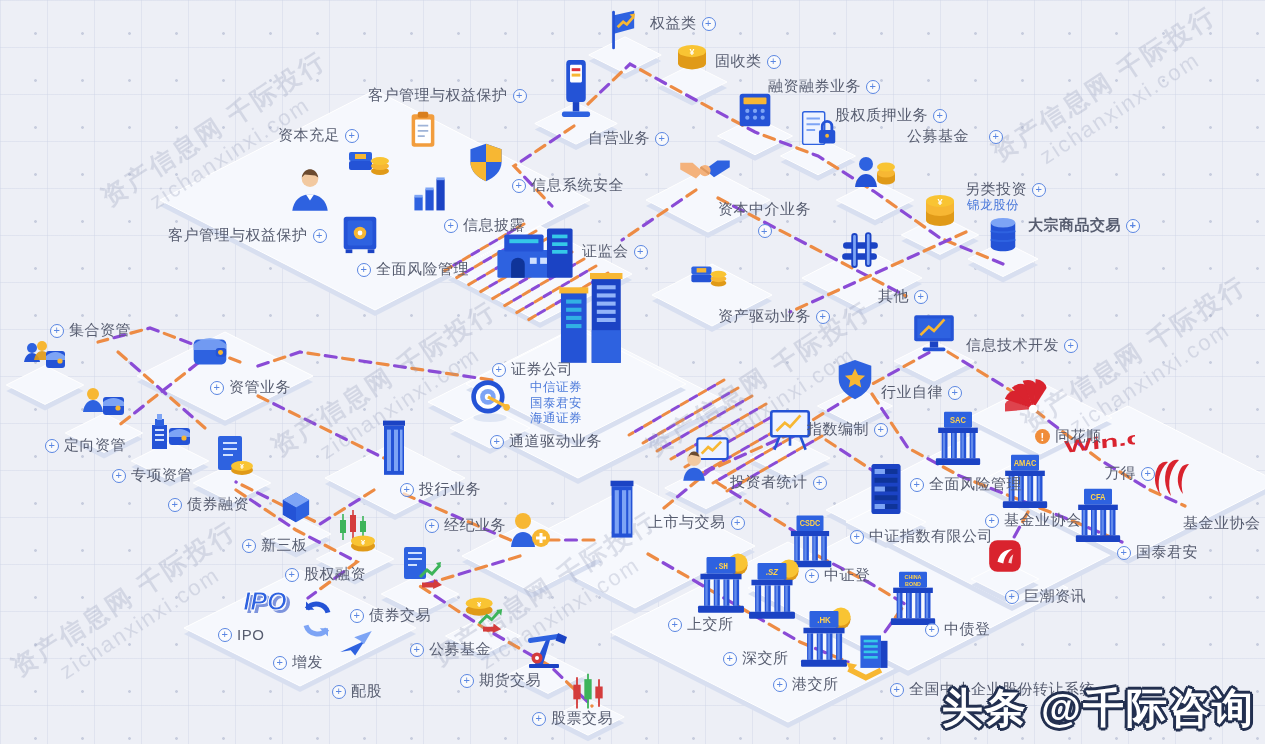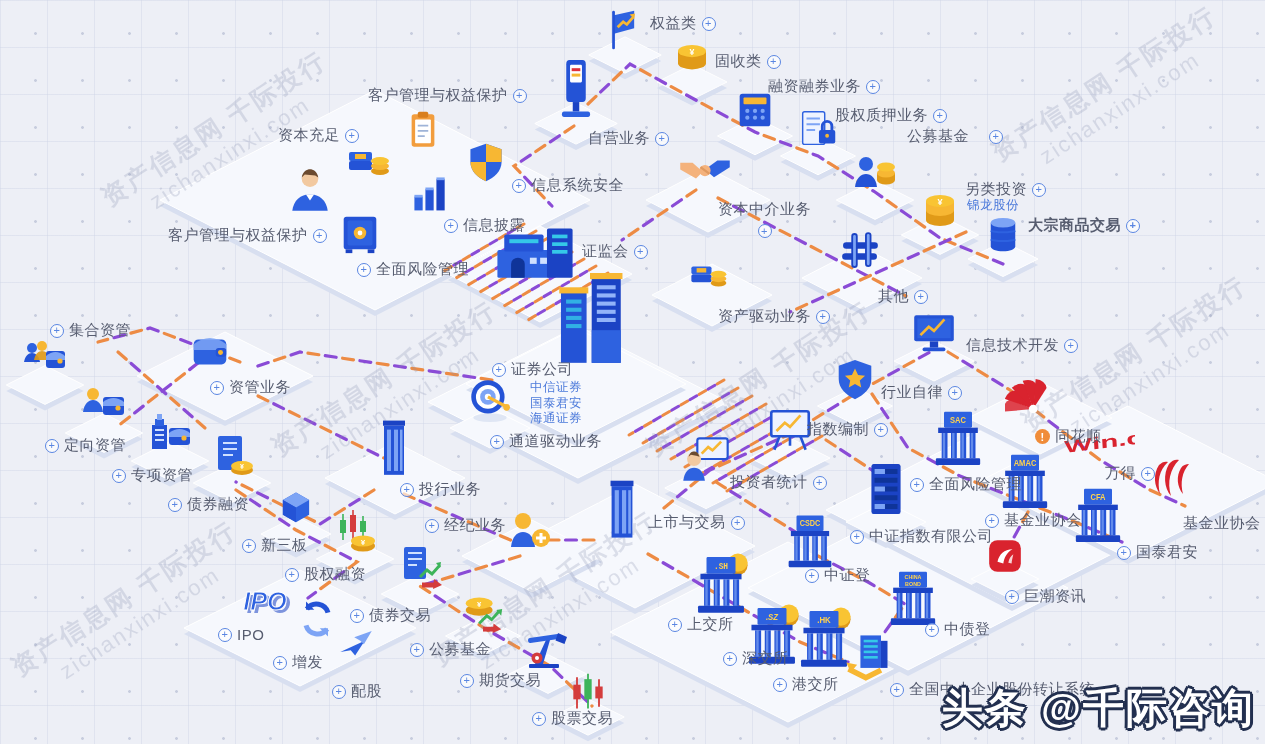--- a/index.html
+++ b/index.html
@@ -703,21 +703,21 @@
             <rect x="34" y="21" width="5" height="19"></rect>
           </g>
           <g fill="#7da4f5" opacity=".7">
             <rect x="11" y="21" width="2" height="19"></rect>
             <rect x="19" y="21" width="2" height="19"></rect>
             <rect x="27" y="21" width="2" height="19"></rect>
             <rect x="35" y="21" width="2" height="19"></rect>
           </g>
           <rect x="5" y="40" width="38" height="5" rx="1" fill="#1b43c4"></rect>
         </svg></div>
-      <div class="ico" style="left: 743px; top: 601px; font-style: italic;"><svg width="58" height="67" viewBox="0 0 48 48" preserveAspectRatio="none">
+      <div class="ico" style="left: 743px; top: 556px; font-style: italic;"><svg width="58" height="67" viewBox="0 0 48 48" preserveAspectRatio="none">
           <ellipse cx="38" cy="11" rx="8" ry="7" fill="#e09a18"></ellipse>
           <ellipse cx="38" cy="9" rx="8" ry="6.5" fill="#f9c433"></ellipse>
           <rect x="12" y="5" width="24" height="12" rx="1" fill="#2e62e0"></rect>
           <text x="24" y="13.5" font-size="6.5" font-weight="bold" fill="#ffd24d" text-anchor="middle">.SZ</text>
           <rect x="7" y="17" width="34" height="4" fill="#1b43c4"></rect>
           <g fill="#2453d6">
             <rect x="10" y="21" width="5" height="19"></rect>
             <rect x="18" y="21" width="5" height="19"></rect>
             <rect x="26" y="21" width="5" height="19"></rect>
             <rect x="34" y="21" width="5" height="19"></rect>

